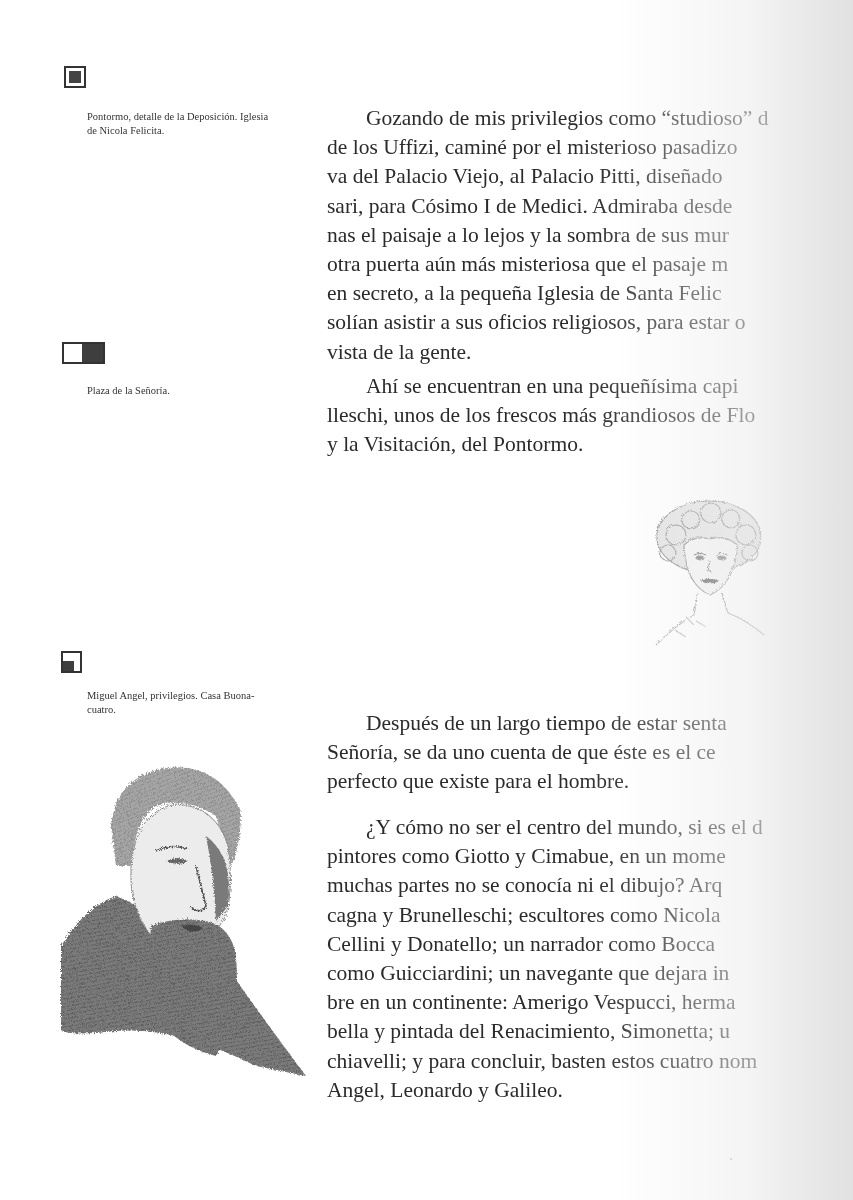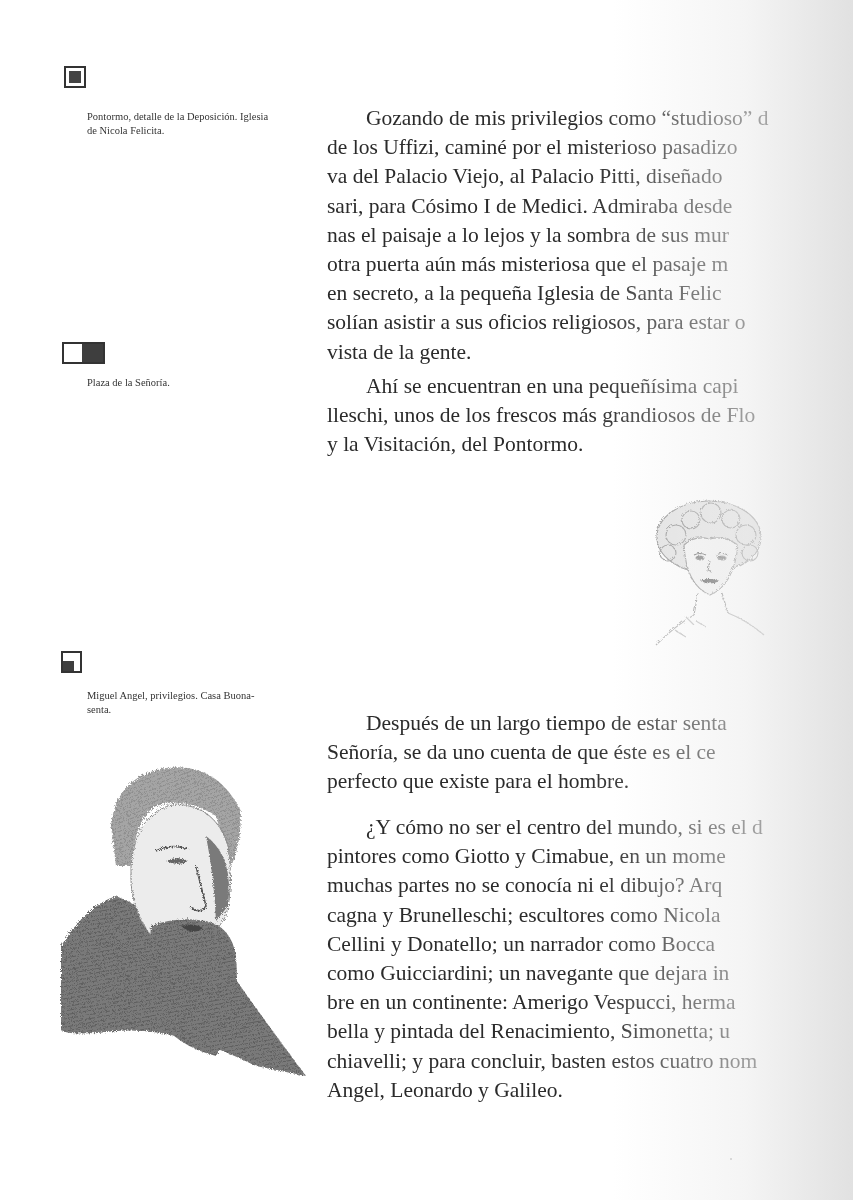--- a/index.html
+++ b/index.html
@@ -26,21 +26,21 @@
   .m2 { left:62px; top:342px; width:43px; height:22px; }
   .m2 .half { position:absolute; right:0; top:0; width:21px; height:18px; background:#3e3e3e; }
   .m3 { left:61px; top:651px; width:21px; height:22px; }
   .m3 .quad { position:absolute; left:0; bottom:0; width:11px; height:10px; background:#3e3e3e; }
 
   .caption {
     position:absolute; left:62px; width:220px;
     font-size:10.5px; line-height:14px; color:#333;margin-left:25px;
   }
   .cap1 { top:110px; }
-  .cap2 { top:376px; }
+  .cap2 { top:384px; }
   .cap3 { top:689px; }
 
   .text-block {
     position:absolute; left:327px; width:560px;
     font-size:21.5px; line-height:29.2px; color:#2b2b2b;
     white-space:nowrap;
   }
   .text-block .line { display:block; }
   .indent { padding-left:39px; }
   .b1 { top:104px; }
@@ -69,21 +69,21 @@
   </div>
 <div class="caption cap2">
   <span style="display:block">Plaza de la Señoría.</span>
 </div>
 
 <div class="marker m3">
     <div class="quad"></div>
   </div>
 <div class="caption cap3">
   <span style="display:block">Miguel Angel, privilegios. Casa Buona-</span>
-  <span style="display:block">senta.</span>
+  <span style="display:block">cuatro.</span>
 </div>
 
 <div class="text-block b1">
   <span class="line indent">Gozando de mis privilegios como “studioso” d</span>
   <span class="line">de los Uffizi, caminé por el misterioso pasadizo</span>
   <span class="line">va del Palacio Viejo, al Palacio Pitti, diseñado</span>
   <span class="line">sari, para Cósimo I de Medici. Admiraba desde</span>
   <span class="line">nas el paisaje a lo lejos y la sombra de sus mur</span>
   <span class="line">otra puerta aún más misteriosa que el pasaje m</span>
   <span class="line">en secreto, a la pequeña Iglesia de Santa Felic</span>

